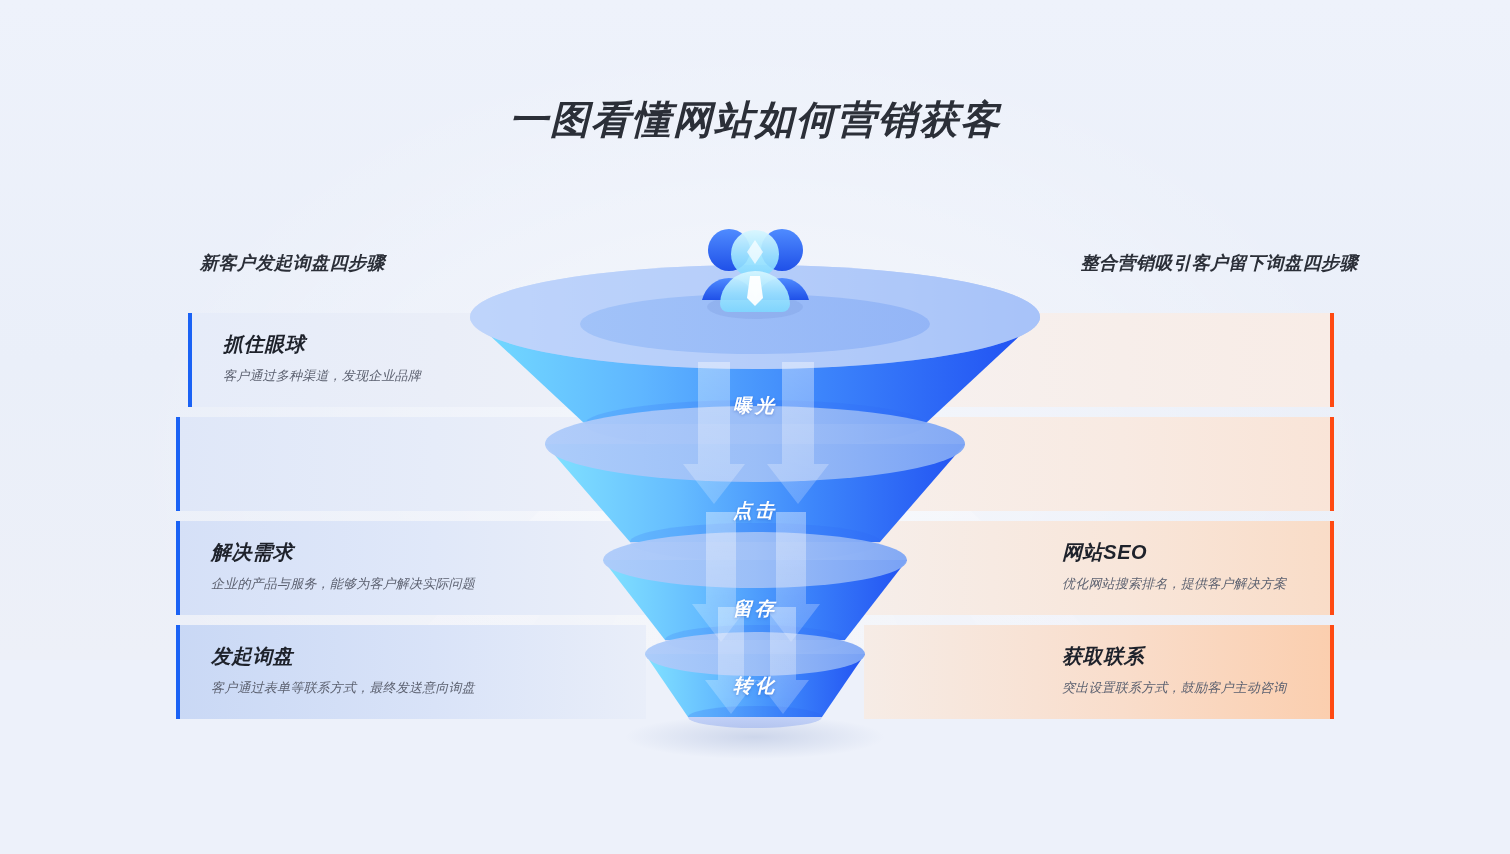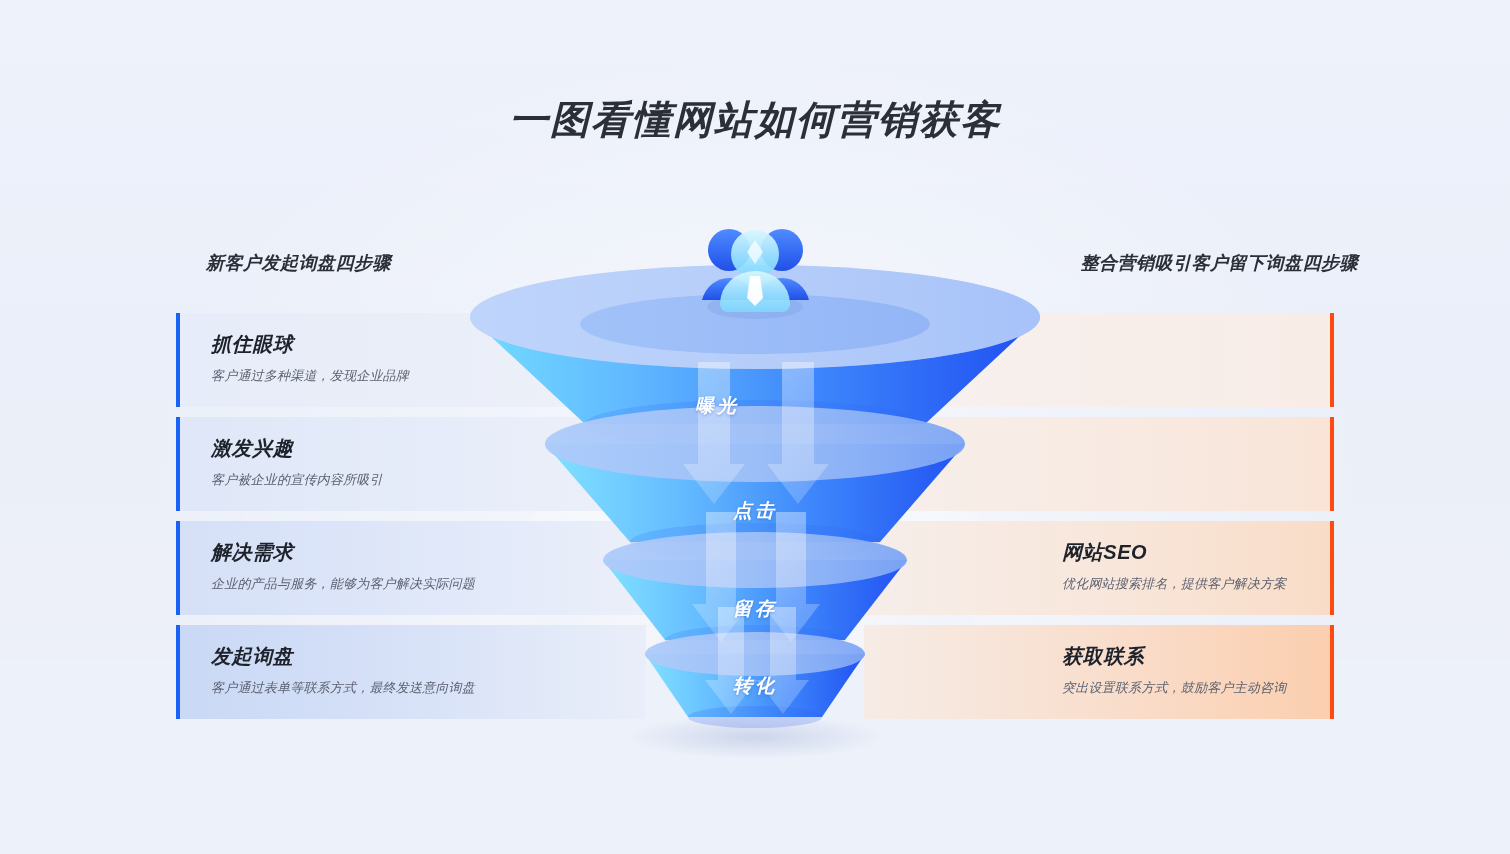--- a/index.html
+++ b/index.html
@@ -49,21 +49,21 @@
   
   .col-head {
     position: absolute;
     top: 251px;
     font-size: 18px;
     font-weight: 700;
     letter-spacing: 0.5px;
     color: #2b2f38;
     white-space: nowrap;
   }
-  .col-head.left  { left: 206px; }
+  .col-head.left  { left: 200px; }
   .col-head.right { right: 152px; }
 
   
   .col {
     position: absolute;
     top: 313px;
     width: 470px;
   }
   .col.left  { left: 176px; }
   .col.right { left: 864px; }
@@ -100,21 +100,21 @@
   }
   .card .c-desc {
     margin-top: 12px;
     font-size: 13px;
     color: #5c6170;
     letter-spacing: 0.2px;
     line-height: 1.2;
   }
 
   
-  .col.left .card.l1 { background: linear-gradient(90deg, #e6ecf9 0%, #eaeef8 55%, #eef1f8 100%); }
+  .col.left .card.l1 { background: linear-gradient(90deg, #e6ecf9 0%, #eaeef8 55%, #eef1f8 100%); margin-left: 12px; }
   .col.left .card.l2 { background: linear-gradient(90deg, #dfe7f8 0%, #e6ecf9 55%, #edf0f9 100%); }
   .col.left .card.l3 { background: linear-gradient(90deg, #d5e0f7 0%, #e0e8f9 55%, #ebeff9 100%); }
   .col.left .card.l4 { background: linear-gradient(90deg, #c9d8f5 0%, #d9e3f8 55%, #e9eef9 100%); }
 
   
   .col.right .card.r1 { background: linear-gradient(90deg, #f6f1f0 0%, #f7eeea 55%, #f8ece6 100%); }
   .col.right .card.r2 { background: linear-gradient(90deg, #f7efeb 0%, #f8eae2 55%, #f9e4d7 100%); }
   .col.right .card.r3 { background: linear-gradient(90deg, #f6eeea 0%, #f8e6da 55%, #f9dcc7 100%); }
   .col.right .card.r4 { background: linear-gradient(90deg, #f6ece6 0%, #f9ddcb 55%, #fbceae 100%); }
 
@@ -131,21 +131,21 @@
   .funnel-label {
     position: absolute;
     width: 200px;
     text-align: center;
     color: #ffffff;
     font-size: 19px;
     font-weight: 700;
     letter-spacing: 3px;
     text-shadow: 0 1px 3px rgba(20,60,160,0.35);
   }
-  .fl1 { left: 617px; top: 393px; }
+  .fl1 { left: 655px; top: 393px; }
   .fl2 { left: 655px; top: 498px; text-align: center; }
   .fl3 { left: 655px; top: 596px; }
   .fl4 { left: 655px; top: 673px; }
 </style>
 </head>
 <body>
 
 <div id="stage">
 
   <svg class="rays" viewBox="0 0 1000 540" xmlns="http://www.w3.org/2000/svg">
@@ -169,24 +169,20 @@
   <div class="col left">
     <div class="card l1">
       <span class="bar"></span>
       <div class="txt">
         <div class="c-title">抓住眼球</div>
         <div class="c-desc">客户通过多种渠道，发现企业品牌</div>
       </div>
     </div>
     <div class="card l2">
       <span class="bar"></span>
-      <div class="txt">
-        <div class="c-title">激发兴趣</div>
-        <div class="c-desc">客户被企业的宣传内容所吸引</div>
-      </div>
     </div>
     <div class="card l3">
       <span class="bar"></span>
       <div class="txt">
         <div class="c-title">解决需求</div>
         <div class="c-desc">企业的产品与服务，能够为客户解决实际问题</div>
       </div>
     </div>
     <div class="card l4">
       <span class="bar"></span>

